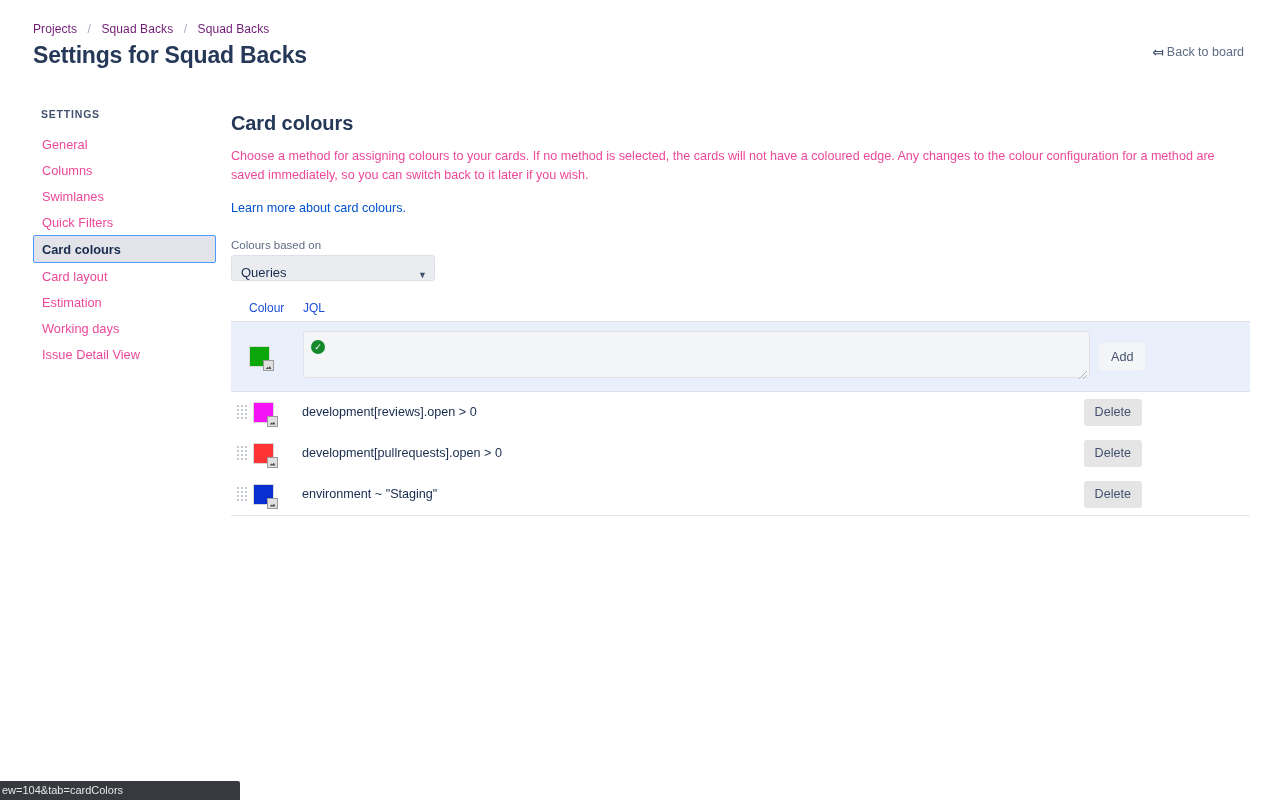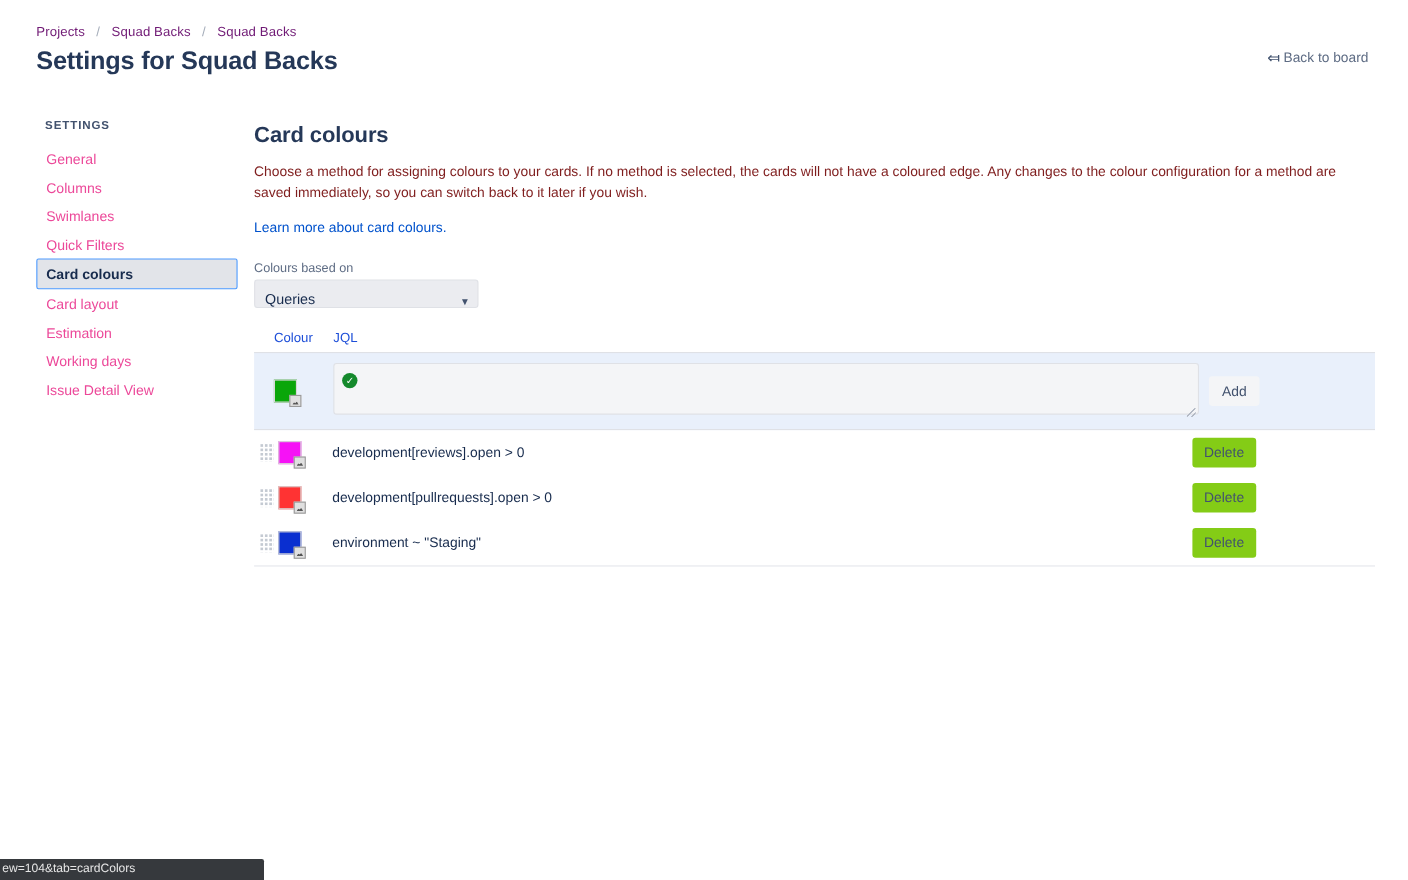--- a/index.html
+++ b/index.html
@@ -55,21 +55,21 @@
     width: 183px; height: 28px;
   }
 
   
   .main { position: absolute; left: 231px; top: 112px; width: 1020px; }
   .section-title {
     font-size: 20px; font-weight: bold; color: #253858;
     letter-spacing: -0.1px; margin: 0 0 12px 0;
   }
   .section-desc {
-    font-size: 12.6px; color: #7f1d1d; line-height: 19px;
+    font-size: 12.6px; color: #ec4899; line-height: 19px;
     width: 1020px; margin: 0 0 13px 0;
   }
   .learn-link {
     font-size: 12.6px; color: #0052cc; cursor: pointer;
     display: inline-block; margin-bottom: 24px;
   }
 
   .field-label {
     font-size: 11.5px; color: #5e6c84; margin-bottom: 4px;
   }
@@ -152,21 +152,21 @@
   }
   .drag-handle {
     width: 13px; height: 17px; margin-right: 4px; cursor: grab;
     background-image: radial-gradient(#c1c7d0 40%, transparent 41%);
     background-size: 4px 4px; background-position: 0 0;
     opacity: .95;
   }
   .row .swatch-wrap { width: 49px; }
   .row-jql { font-size: 12.6px; color: #172b4d; flex: 1; }
   .delete-btn {
-    background: #84cc16; border: none; border-radius: 3px;
+    background: #e5e5e5; border: none; border-radius: 3px;
     height: 27px; padding: 0 11px; margin-right: 108px;
     font-size: 12.6px; color: #42526e; cursor: pointer;
     font-family: "Liberation Sans", sans-serif;
   }
   .tbl-bottom { border-top: 1px solid #e4e6ec; width: 1019px; }
 
   
   .statusbar {
     position: absolute; left: 0; bottom: 0;
     height: 19px; width: 240px;

